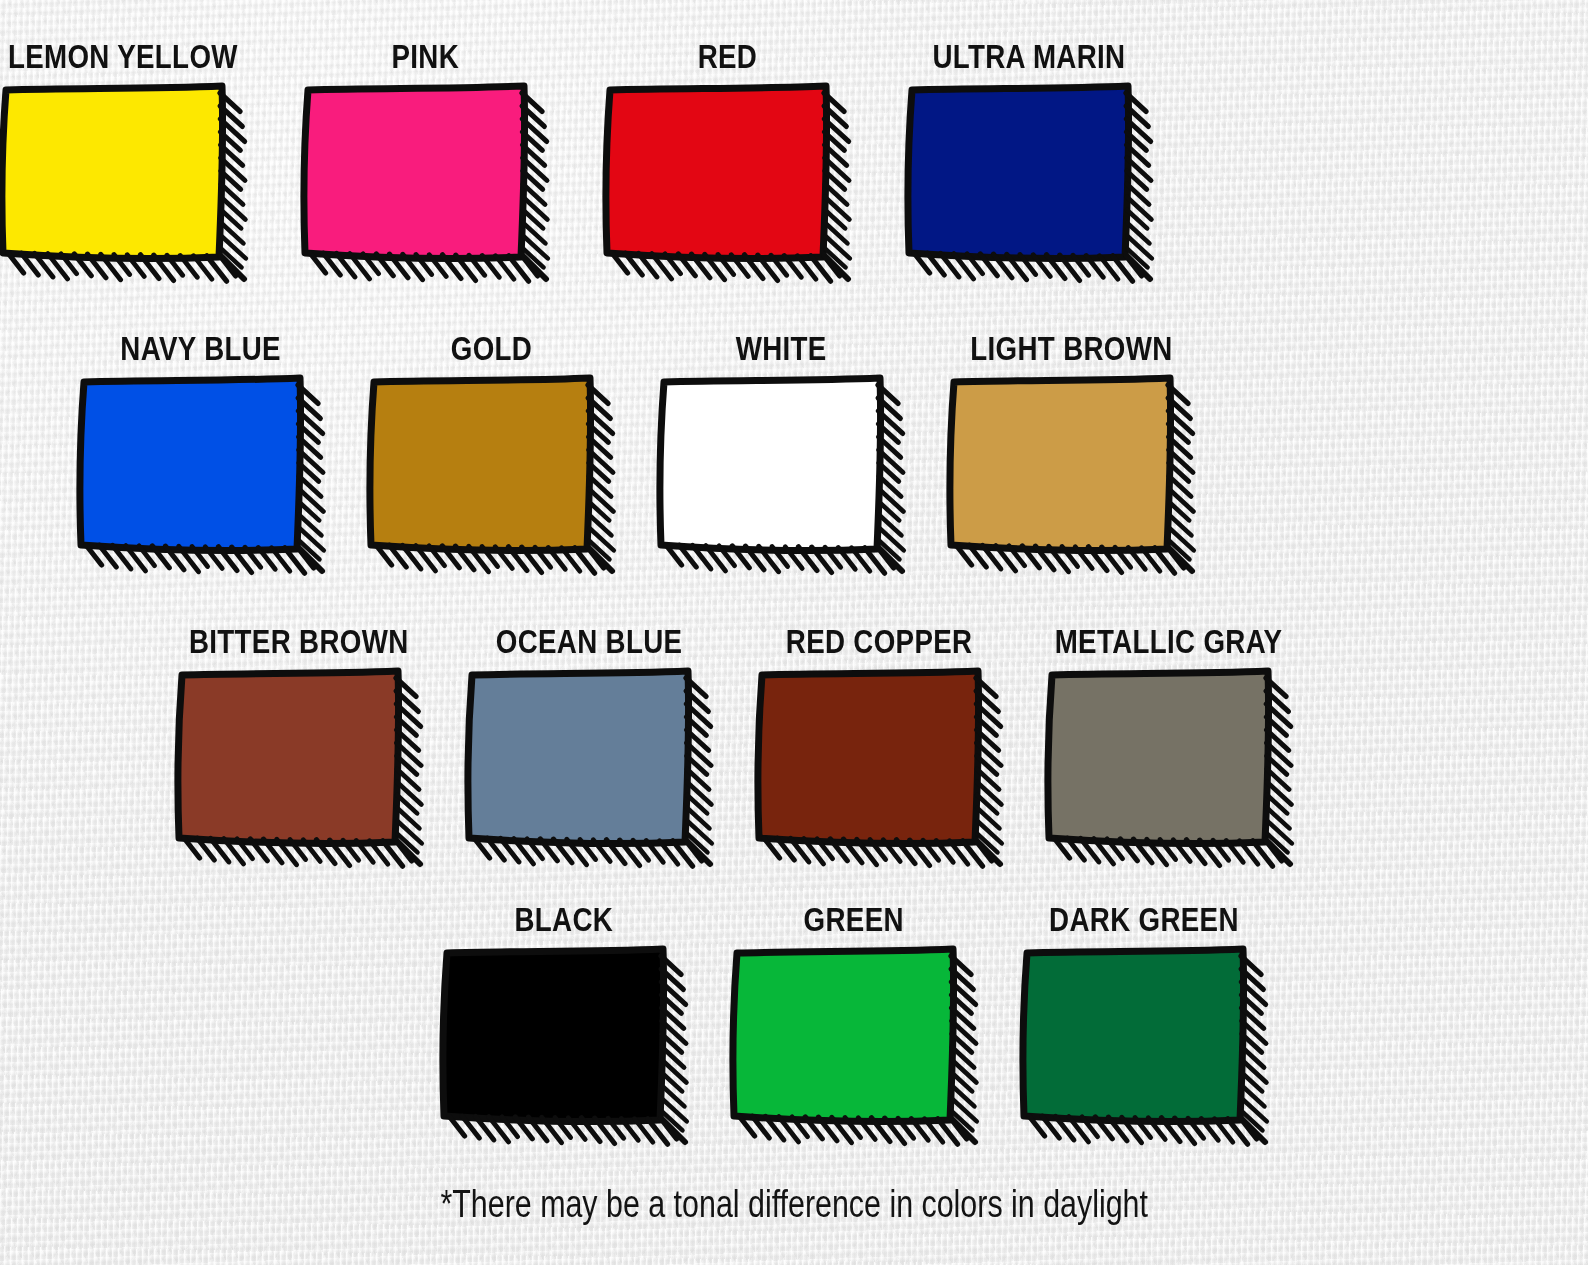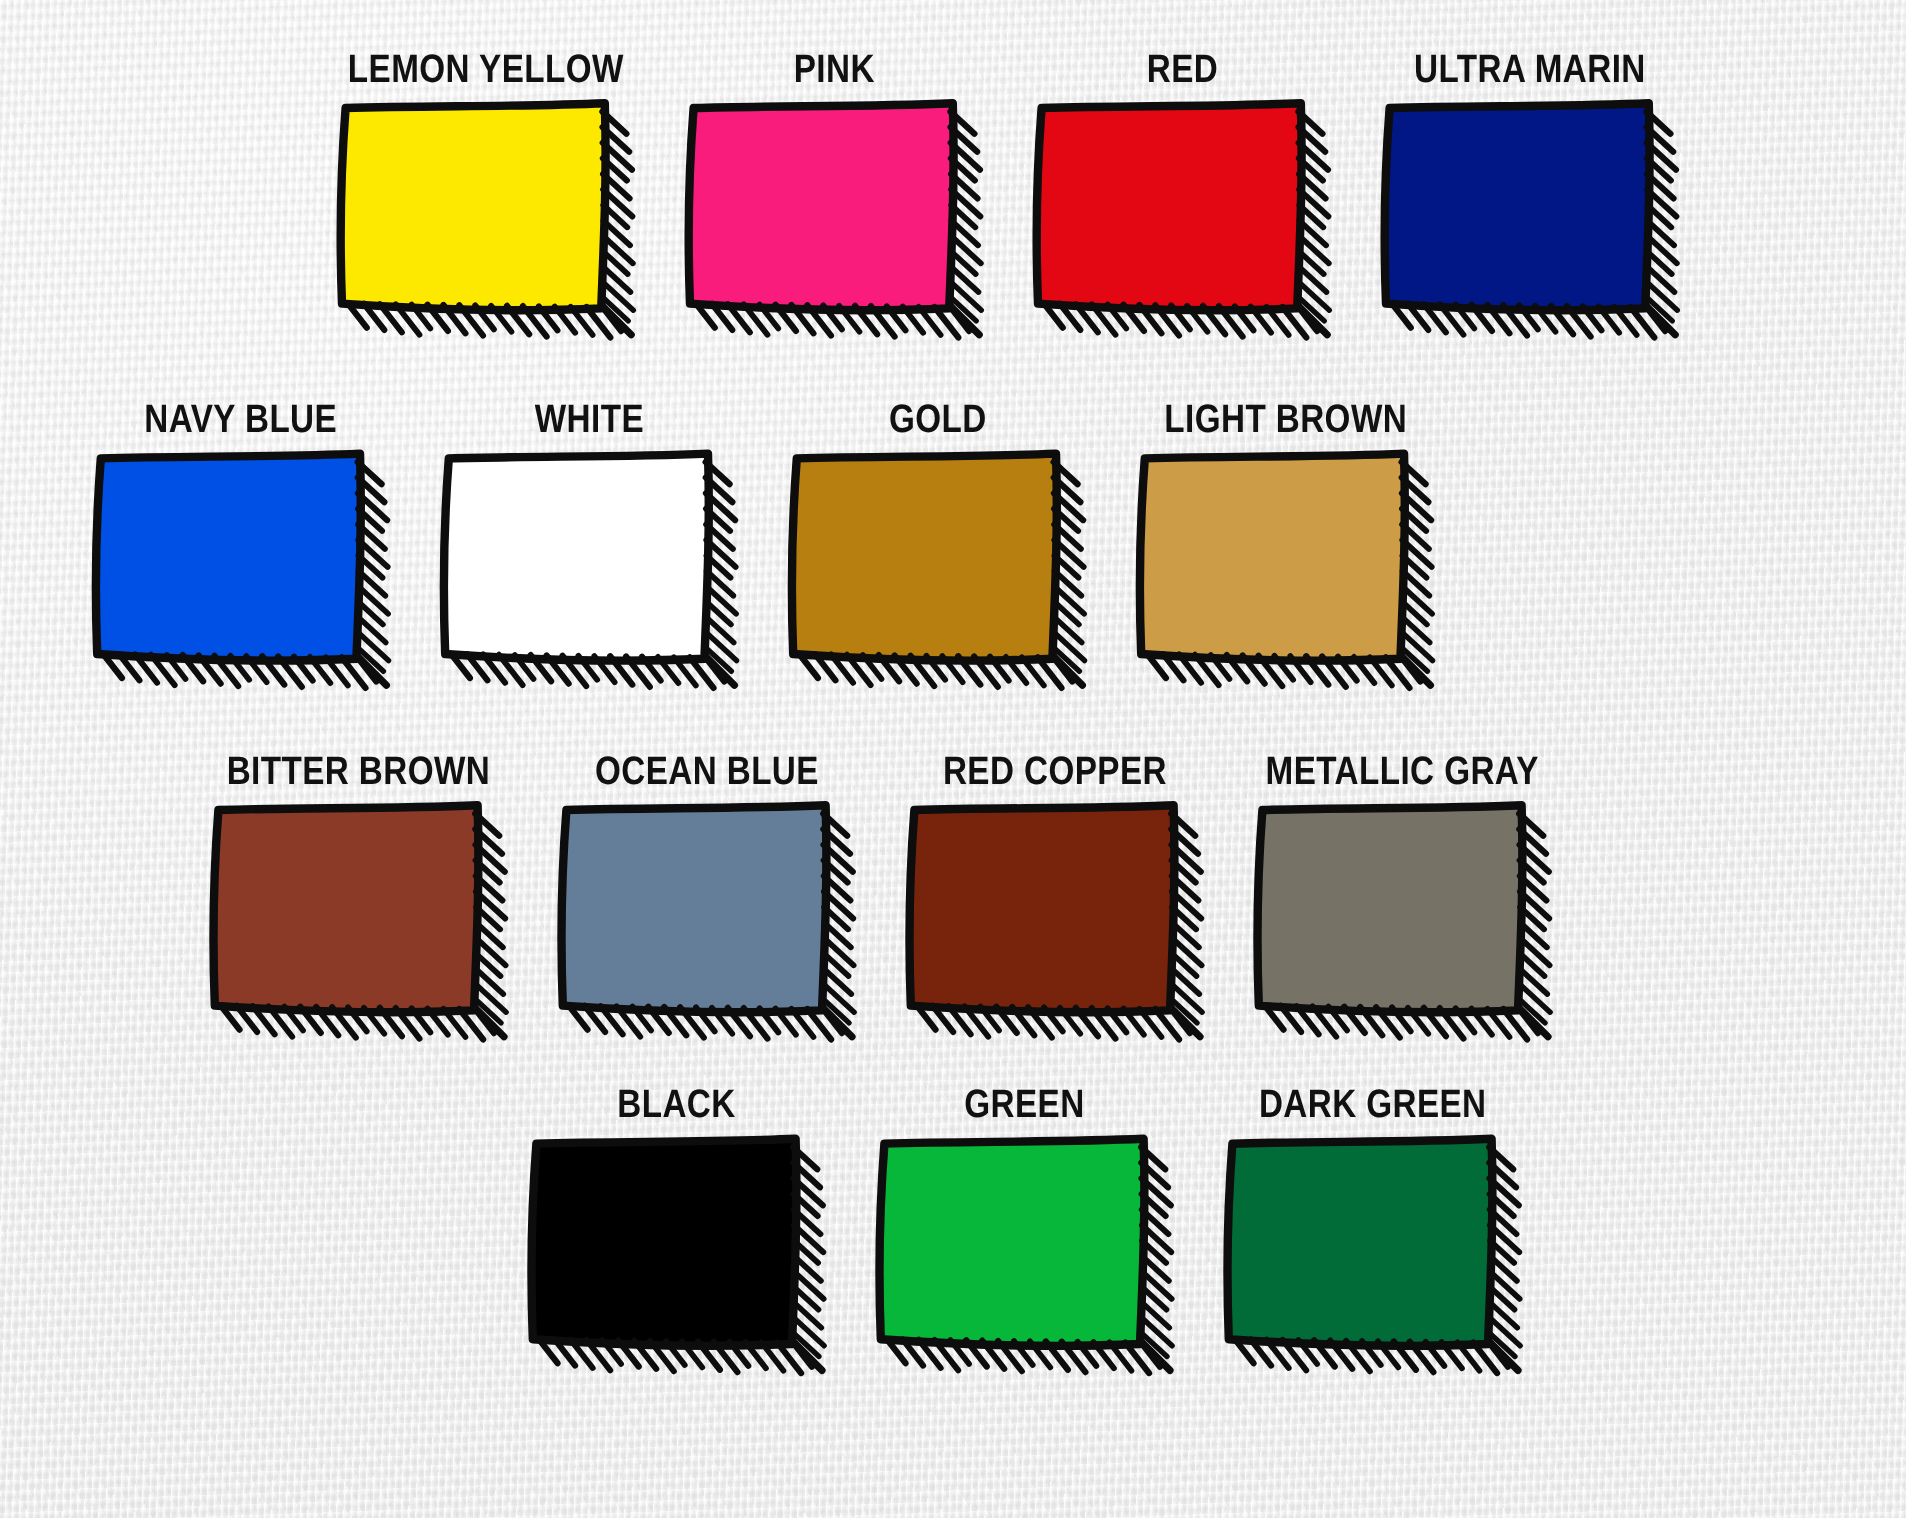--- a/index.html
+++ b/index.html
@@ -27,21 +27,21 @@
 
   #chart{
     position:relative; z-index:2;
     width:1588px; height:1265px;
   }
 
   .swatch-row{
     position:absolute;
     display:flex;
   }
-  #row-1{ left:0; top:40px;  width:1398px; justify-content:flex-end; gap:44px; }
+  #row-1{ left:0; top:40px;  width:1398px; justify-content:flex-start; gap:56px; }
   #row-2{ left:0; top:332px; width:1272px; justify-content:center; gap:44px; }
   #row-3{ left:0; top:625px; width:1468px; justify-content:center; gap:44px; }
   #row-4{ left:0; top:903px; width:1588px; justify-content:center; gap:44px; padding-left:120px; }
 
   .swatch-cell{
     width:246px;
     display:flex;
     flex-direction:column;
     align-items:center;
   }
@@ -305,65 +305,65 @@
               <path d="M180.25,172.4375 L197.254,194.2375" stroke-width="4.84"></path>
               <path d="M193.5,172.625 L211.90800000000002,196.225" stroke-width="4.72"></path>
               <path d="M206.75,172.8125 L226.562,198.2125" stroke-width="5.20"></path>
               <path d="M220,173 L235.6,193" stroke-width="5.08"></path>
               <path d="M220,172 L244,196" stroke-width="6"></path>
             </g>
           </svg>
         </div>
       </div>
       <div class="swatch-cell">
+        <div class="swatch-label" style="color: rgb(17, 17, 17);">GOLD</div>
+        <div class="swatch-chip">
+          <svg viewBox="0 0 246 208">
+            <path d="M6,7 C74,5 154,6 222,3 C224,64 221,124 219,174 C154,177 74,175 3,170 C1,119 2,59 6,7 Z" fill="#b67f10" class="chip-fill" stroke="#0d0d0d"></path>
+            <g class="chip-hatch" stroke="#0d0d0d">
+              <path d="M220,10 L240,28.400000000000002" stroke-width="5.20"></path>
+              <path d="M220.125,23 L242.325,43.424" stroke-width="5.14"></path>
+              <path d="M220.25,36 L244.65,58.448" stroke-width="5.08"></path>
+              <path d="M220.375,49 L240.375,67.4" stroke-width="5.02"></path>
+              <path d="M220.5,62 L242.7,82.424" stroke-width="4.96"></path>
+              <path d="M220.625,75 L245.025,97.44800000000001" stroke-width="4.90"></path>
+              <path d="M220.75,88 L240.75,106.4" stroke-width="4.84"></path>
+              <path d="M220.875,101 L243.075,121.424" stroke-width="4.78"></path>
+              <path d="M221,114 L245.4,136.448" stroke-width="4.72"></path>
+              <path d="M221.125,127 L241.125,145.4" stroke-width="4.66"></path>
+              <path d="M221.25,140 L243.45,160.424" stroke-width="4.60"></path>
+              <path d="M221.375,153 L245.775,175.448" stroke-width="4.54"></path>
+              <path d="M221.5,166 L241.5,184.4" stroke-width="4.48"></path>
+              <path d="M8,170 L23.6,190" stroke-width="5.20"></path>
+              <path d="M21.25,170.1875 L38.254000000000005,191.9875" stroke-width="5.08"></path>
+              <path d="M34.5,170.375 L52.908,193.975" stroke-width="4.96"></path>
+              <path d="M47.75,170.5625 L67.562,195.9625" stroke-width="4.84"></path>
+              <path d="M61,170.75 L76.6,190.75" stroke-width="4.72"></path>
+              <path d="M74.25,170.9375 L91.254,192.7375" stroke-width="5.20"></path>
+              <path d="M87.5,171.125 L105.908,194.725" stroke-width="5.08"></path>
+              <path d="M100.75,171.3125 L120.562,196.7125" stroke-width="4.96"></path>
+              <path d="M114,171.5 L129.6,191.5" stroke-width="4.84"></path>
+              <path d="M127.25,171.6875 L144.254,193.4875" stroke-width="4.72"></path>
+              <path d="M140.5,171.875 L158.90800000000002,195.475" stroke-width="5.20"></path>
+              <path d="M153.75,172.0625 L173.562,197.4625" stroke-width="5.08"></path>
+              <path d="M167,172.25 L182.6,192.25" stroke-width="4.96"></path>
+              <path d="M180.25,172.4375 L197.254,194.2375" stroke-width="4.84"></path>
+              <path d="M193.5,172.625 L211.90800000000002,196.225" stroke-width="4.72"></path>
+              <path d="M206.75,172.8125 L226.562,198.2125" stroke-width="5.20"></path>
+              <path d="M220,173 L235.6,193" stroke-width="5.08"></path>
+              <path d="M220,172 L244,196" stroke-width="6"></path>
+            </g>
+          </svg>
+        </div>
+      </div>
+      <div class="swatch-cell">
         <div class="swatch-label" style="color: rgb(17, 17, 17);">WHITE</div>
         <div class="swatch-chip">
           <svg viewBox="0 0 246 208">
             <path d="M6,7 C74,5 154,6 222,3 C224,64 221,124 219,174 C154,177 74,175 3,170 C1,119 2,59 6,7 Z" fill="#ffffff" class="chip-fill" stroke="#0d0d0d"></path>
-            <g class="chip-hatch" stroke="#0d0d0d">
-              <path d="M220,10 L240,28.400000000000002" stroke-width="5.20"></path>
-              <path d="M220.125,23 L242.325,43.424" stroke-width="5.14"></path>
-              <path d="M220.25,36 L244.65,58.448" stroke-width="5.08"></path>
-              <path d="M220.375,49 L240.375,67.4" stroke-width="5.02"></path>
-              <path d="M220.5,62 L242.7,82.424" stroke-width="4.96"></path>
-              <path d="M220.625,75 L245.025,97.44800000000001" stroke-width="4.90"></path>
-              <path d="M220.75,88 L240.75,106.4" stroke-width="4.84"></path>
-              <path d="M220.875,101 L243.075,121.424" stroke-width="4.78"></path>
-              <path d="M221,114 L245.4,136.448" stroke-width="4.72"></path>
-              <path d="M221.125,127 L241.125,145.4" stroke-width="4.66"></path>
-              <path d="M221.25,140 L243.45,160.424" stroke-width="4.60"></path>
-              <path d="M221.375,153 L245.775,175.448" stroke-width="4.54"></path>
-              <path d="M221.5,166 L241.5,184.4" stroke-width="4.48"></path>
-              <path d="M8,170 L23.6,190" stroke-width="5.20"></path>
-              <path d="M21.25,170.1875 L38.254000000000005,191.9875" stroke-width="5.08"></path>
-              <path d="M34.5,170.375 L52.908,193.975" stroke-width="4.96"></path>
-              <path d="M47.75,170.5625 L67.562,195.9625" stroke-width="4.84"></path>
-              <path d="M61,170.75 L76.6,190.75" stroke-width="4.72"></path>
-              <path d="M74.25,170.9375 L91.254,192.7375" stroke-width="5.20"></path>
-              <path d="M87.5,171.125 L105.908,194.725" stroke-width="5.08"></path>
-              <path d="M100.75,171.3125 L120.562,196.7125" stroke-width="4.96"></path>
-              <path d="M114,171.5 L129.6,191.5" stroke-width="4.84"></path>
-              <path d="M127.25,171.6875 L144.254,193.4875" stroke-width="4.72"></path>
-              <path d="M140.5,171.875 L158.90800000000002,195.475" stroke-width="5.20"></path>
-              <path d="M153.75,172.0625 L173.562,197.4625" stroke-width="5.08"></path>
-              <path d="M167,172.25 L182.6,192.25" stroke-width="4.96"></path>
-              <path d="M180.25,172.4375 L197.254,194.2375" stroke-width="4.84"></path>
-              <path d="M193.5,172.625 L211.90800000000002,196.225" stroke-width="4.72"></path>
-              <path d="M206.75,172.8125 L226.562,198.2125" stroke-width="5.20"></path>
-              <path d="M220,173 L235.6,193" stroke-width="5.08"></path>
-              <path d="M220,172 L244,196" stroke-width="6"></path>
-            </g>
-          </svg>
-        </div>
-      </div>
-      <div class="swatch-cell">
-        <div class="swatch-label" style="color: rgb(17, 17, 17);">GOLD</div>
-        <div class="swatch-chip">
-          <svg viewBox="0 0 246 208">
-            <path d="M6,7 C74,5 154,6 222,3 C224,64 221,124 219,174 C154,177 74,175 3,170 C1,119 2,59 6,7 Z" fill="#b67f10" class="chip-fill" stroke="#0d0d0d"></path>
             <g class="chip-hatch" stroke="#0d0d0d">
               <path d="M220,10 L240,28.400000000000002" stroke-width="5.20"></path>
               <path d="M220.125,23 L242.325,43.424" stroke-width="5.14"></path>
               <path d="M220.25,36 L244.65,58.448" stroke-width="5.08"></path>
               <path d="M220.375,49 L240.375,67.4" stroke-width="5.02"></path>
               <path d="M220.5,62 L242.7,82.424" stroke-width="4.96"></path>
               <path d="M220.625,75 L245.025,97.44800000000001" stroke-width="4.90"></path>
               <path d="M220.75,88 L240.75,106.4" stroke-width="4.84"></path>
               <path d="M220.875,101 L243.075,121.424" stroke-width="4.78"></path>
               <path d="M221,114 L245.4,136.448" stroke-width="4.72"></path>
@@ -720,14 +720,17 @@
               <path d="M193.5,172.625 L211.90800000000002,196.225" stroke-width="4.72"></path>
               <path d="M206.75,172.8125 L226.562,198.2125" stroke-width="5.20"></path>
               <path d="M220,173 L235.6,193" stroke-width="5.08"></path>
               <path d="M220,172 L244,196" stroke-width="6"></path>
             </g>
           </svg>
         </div>
       </div>
     </div>
 
+  <div id="footnote">
+    <span class="note-text">*There may be a tonal difference in colors in daylight</span>
+  </div>
 
 </div>
 
 </body></html>

